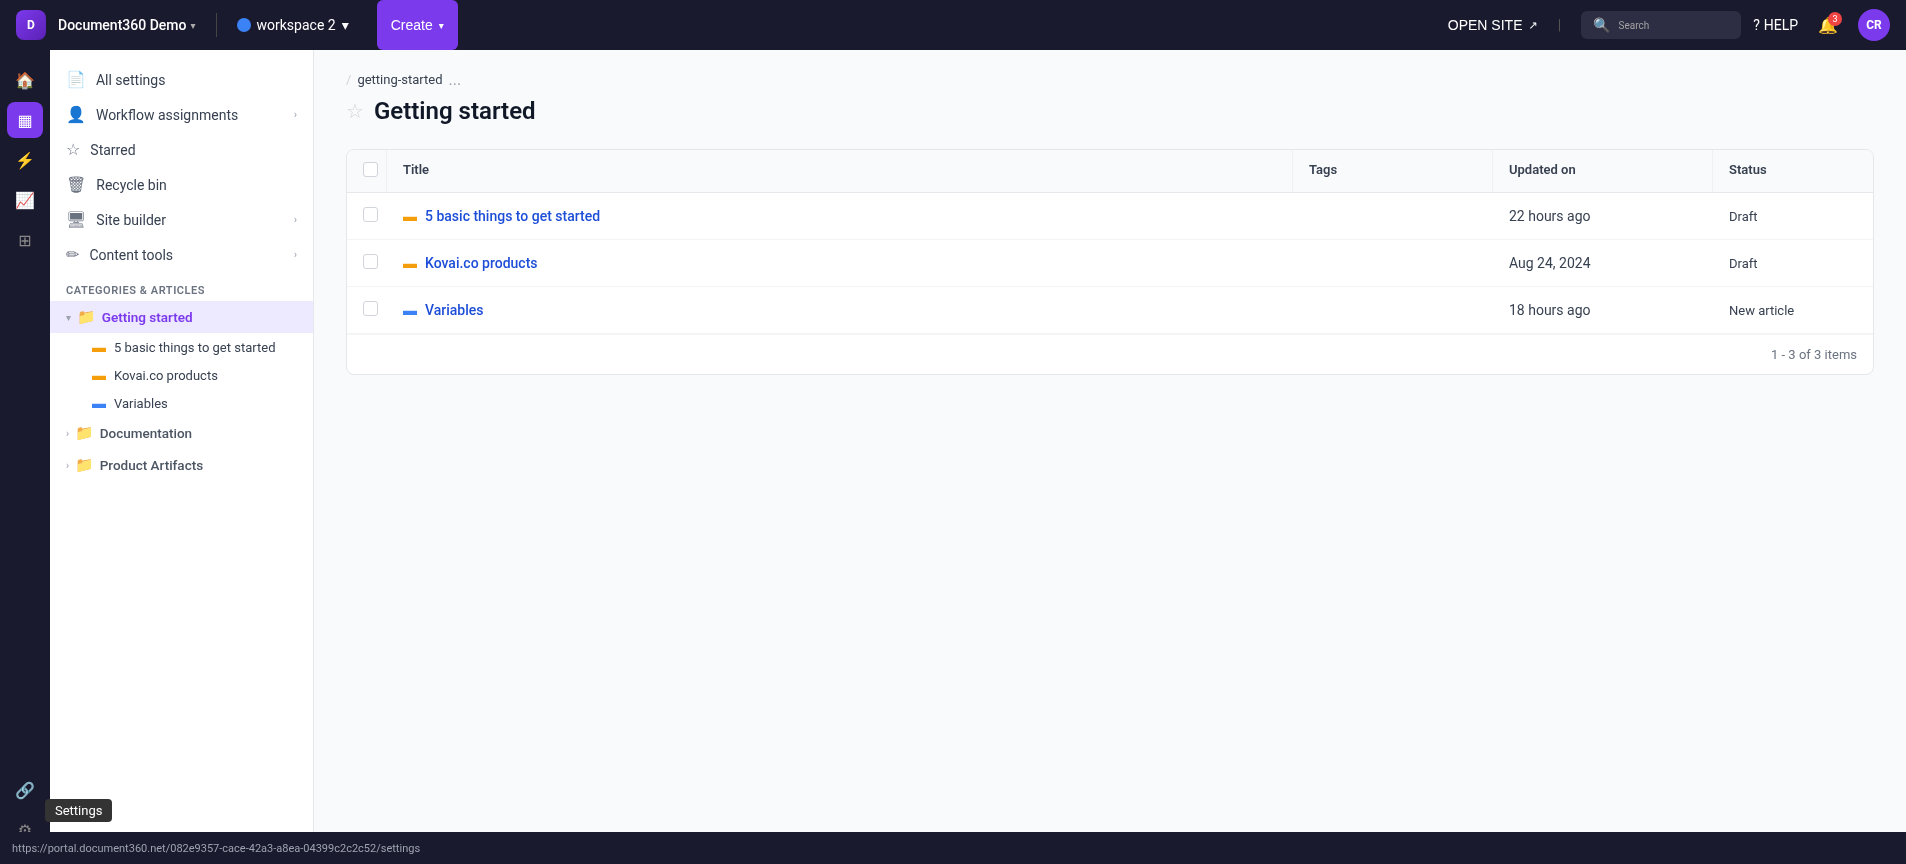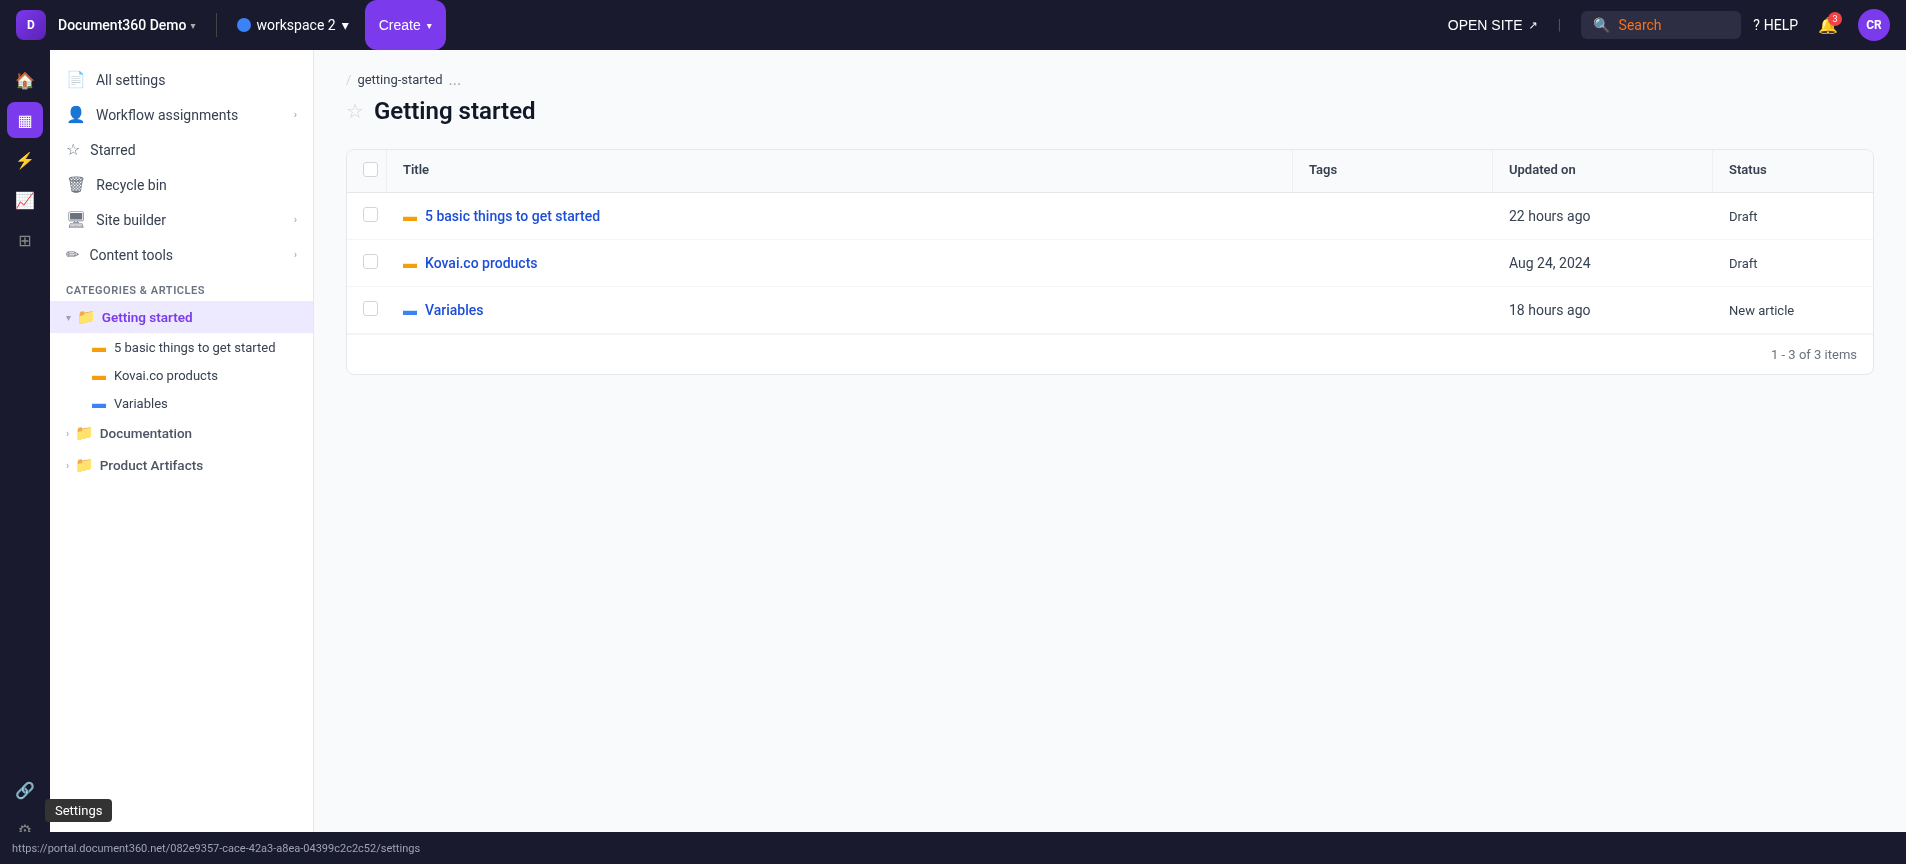--- a/index.html
+++ b/index.html
@@ -37,45 +37,45 @@
     .header-workspace {
       display: flex; align-items: center; gap: 6px;
       color: white; font-size: 14px; cursor: pointer;
     }
     .workspace-dot { width: 14px; height: 14px; background: #3b82f6; border-radius: 50%; }
     .header-create-btn {
       background: #7c3aed;
       color: white;
       border: none;
       padding: 17px 14px;
-      border-radius: 12px;
+      border-radius: 6px;
       cursor: pointer;
       font-size: 14px;
       display: flex; align-items: center; gap: 6px;
-      margin-left: 4px;
+      margin-left: 16px;
     }
     .header-create-btn .dropdown-arrow { font-size: 10px; }
     .header-spacer { flex: 1; }
     .header-open-site {
       display: flex; align-items: center; gap: 6px;
       color: white; font-size: 14px; cursor: pointer;
       border: none; background: none;
     }
     .header-open-site .ext-icon { font-size: 11px; }
     .header-sep { color: #555; margin: 0 8px; }
     .header-search {
       display: flex; align-items: center; gap: 8px;
       background: #2d2d44;
       border-radius: 6px;
       padding: 6px 12px;
       cursor: pointer;
       min-width: 160px;
     }
     .header-search .search-icon { color: #aaa; font-size: 14px; }
-    .header-search-text { color: #f97316; font-size: 14px; }
+    .header-search-text { color: #a3a3a3; font-size: 10px; }
     .header-help {
       display: flex; align-items: center; gap: 4px;
       color: white; font-size: 14px; cursor: pointer;
     }
     .header-bell {
       position: relative; cursor: pointer; color: white; font-size: 16px; margin-left: 8px;
     }
     .header-bell .badge {
       position: absolute; top: -4px; right: -4px;
       background: #ef4444; color: white; font-size: 9px;

